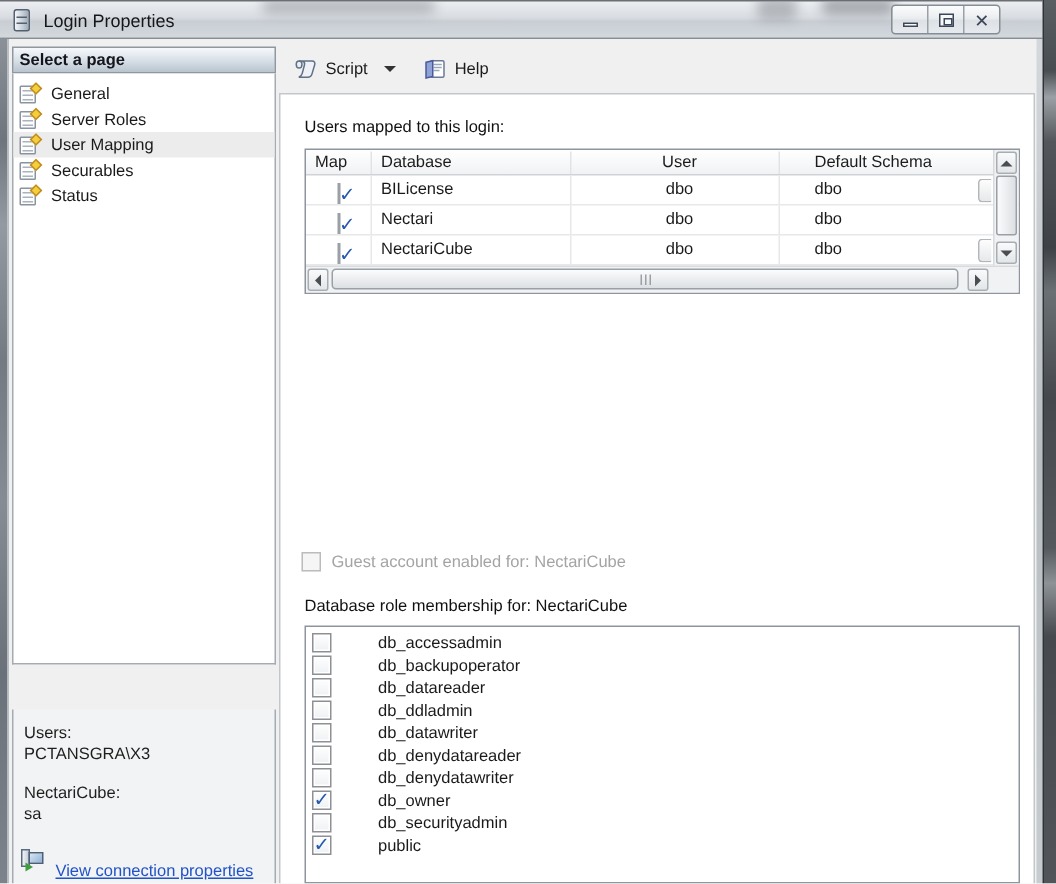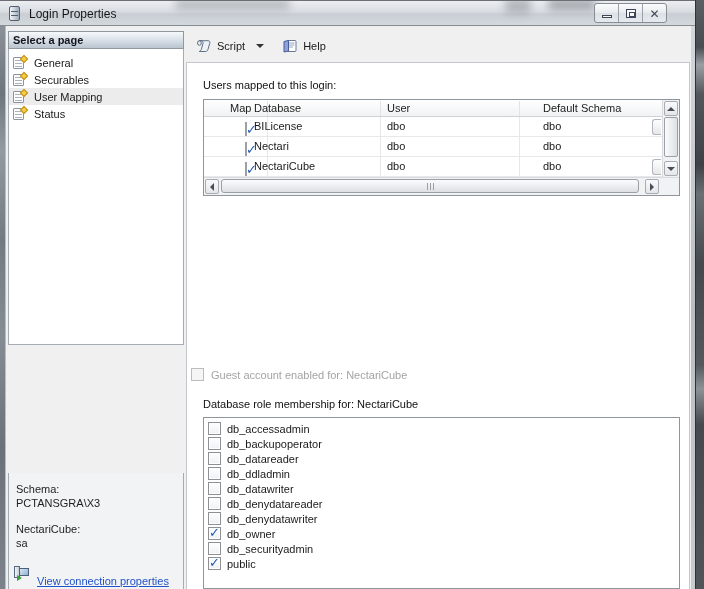--- a/index.html
+++ b/index.html
@@ -72,21 +72,21 @@
     left: 8px; width: 176px; height: 18px;
     border: 1px solid #8f979f;
     font-weight: bold; font-size: 11px; color: #14161c;
     padding: 2px 0 0 4px;
   }
   .sel-header  { top: 31px;  background: linear-gradient(180deg,#f6f9fc 0%,#d6dee6 55%,#b9c4cf 100%); }
   .conn-header { top: 455px; background: linear-gradient(180deg,#eff4f9 0%,#d8e0e8 55%,#c2ccd6 100%); margin-top: 26px; }
 
   
   .page-list {
-    left: 8px; top: 49px; width: 176px; height: 296px;
+    left: 8px; top: 49px; width: 176px; height: 394px;
     background: #ffffff; border: 1px solid #a5abb2; border-top: none;
     padding-top: 5px;
   }
   .page-item { display: flex; align-items: center; height: 17px; padding-left: 4px; gap: 7px; cursor: default; }
   .page-item.selected { background: #ececec; }
   .pg-icon { position: relative; width: 14px; height: 14px; flex: 0 0 14px; }
   .pg-page {
     position: absolute; left: 0; top: 1px; width: 11px; height: 12px;
     background: #fdfdfd; border: 1px solid #8a93a0; border-radius: 1px;
   }
@@ -121,23 +121,23 @@
   .icon16 { width: 16px; height: 16px; display: inline-block; }
 
   
   .main-panel { left: 186px; top: 62px; width: 504px; height: 527px; background: #ffffff; border: 1px solid #c3c7cc; border-bottom: none; }
   .users-label { left: 203px; top: 79px; color: #111; }
 
   
   .grid { left: 203px; top: 99px; width: 477px; height: 97px; border: 1px solid #8e959d; background: #fff; }
   .g-header { position: absolute; left: 0; top: 0; width: 458px; height: 17px; background: linear-gradient(180deg,#ffffff,#f0f2f4); border-bottom: 1px solid #cfd2d6; }
   .g-hcell { position: absolute; top: 1px; height: 15px; line-height: 15px; padding-left: 6px; border-right: 1px solid #e1e3e6; color: #1c1c1c; }
-  .c-map  { left: 0;   width: 44px; margin-left: 20px; }
+  .c-map  { left: 0;   width: 44px; }
   .c-db   { left: 44px;  width: 133px; }
-  .c-user { left: 177px; width: 139px; }
+  .c-user { left: 177px; width: 139px; text-align: center; }
   .c-ds   { left: 316px; width: 142px; margin-left: 17px; }
   .g-row { position: absolute; left: 0; width: 458px; height: 20px; border-bottom: 1px solid #e6e8ea; }
   .g-cell { position: absolute; top: 0; height: 19px; line-height: 19px; padding-left: 6px; border-right: 1px solid #e6e8ea; white-space: nowrap; }
   .g-cb { position: absolute; left: 15px; top: 3px; }
   .sliver {
     position: absolute; left: 448px; top: 2px; width: 9px; height: 16px;
     border: 1px solid #b2b6ba; border-right: none; border-radius: 3px 0 0 3px;
     background: linear-gradient(180deg,#fdfdfd,#e6e8ea);
   }
 
@@ -173,29 +173,29 @@
   .hscroll { position: absolute; left: 0; top: 77px; width: 475px; height: 18px; background: #f1f2f3; border-top: 1px solid #d8dadd; }
   .hs-left  { top: 1px; left: 1px; }
   .hs-right { top: 1px; left: 441px; }
   .hs-thumb {
     position: absolute; left: 17px; top: 1px; width: 418px; height: 14px;
     background: linear-gradient(180deg,#fbfcfd,#dde0e3); border: 1px solid #9aa0a6; border-radius: 3px;
   }
   .grip { position: absolute; left: 50%; top: 3px; width: 1px; height: 7px; background: #9aa0a6; box-shadow: -3px 0 0 #9aa0a6, 3px 0 0 #9aa0a6; }
 
   
-  .guest-row { left: 191px; top: 368px; display: flex; align-items: center; gap: 7px; }
+  .guest-row { left: 201px; top: 368px; display: flex; align-items: center; gap: 7px; }
   .guest-label { color: #a4a4a4; }
   .role-label { left: 203px; top: 398px; color: #111; }
   .role-list {
     left: 203px; top: 417px; width: 477px; height: 172px;
     background: #fff; border: 1px solid #8e959d; padding-top: 3px;
   }
   .role-item { display: flex; align-items: center; height: 15px; padding-left: 4px; gap: 6px; }
-  .role-item span.rl { white-space: nowrap; }
+  .role-item span.rl { white-space: nowrap; margin-left: 25px; }
 
   
   .icon-script svg, .icon-help svg { display: block; }
 </style>
 </head>
 <body>
 
 <div class="abs backdrop"></div>
 
 <div class="abs titlebar">
@@ -228,42 +228,49 @@
         <span class="pg-page"></span>
         <span class="pg-star"></span>
       </span>
     <span class="pg-label">General</span>
   </div>
   <div class="page-item">
     <span class="pg-icon">
         <span class="pg-page"></span>
         <span class="pg-star"></span>
       </span>
-    <span class="pg-label">Securables</span>
+    <span class="pg-label">Server Roles</span>
   </div>
   <div class="page-item selected">
     <span class="pg-icon">
         <span class="pg-page"></span>
         <span class="pg-star"></span>
       </span>
     <span class="pg-label">User Mapping</span>
   </div>
   <div class="page-item">
     <span class="pg-icon">
         <span class="pg-page"></span>
         <span class="pg-star"></span>
       </span>
+    <span class="pg-label">Securables</span>
+  </div>
+  <div class="page-item">
+    <span class="pg-icon">
+        <span class="pg-page"></span>
+        <span class="pg-star"></span>
+      </span>
     <span class="pg-label">Status</span>
   </div>
 </div>
 
 <div class="abs panel-header conn-header">Connection</div>
 
 <div class="abs conn-body">
-  <div class="conn-line cl1">Schema:</div>
+  <div class="conn-line cl1">Users:</div>
   <div class="conn-line cl2">PCTANSGRA\X3</div>
   <div class="conn-line cl3">NectariCube:</div>
   <div class="conn-line cl4">sa</div>
   <div class="conn-link-row">
     <span class="conn-icon">
       <span class="ci-tower"></span>
         <span class="ci-screen"></span>
         <span class="ci-green"></span>
     </span>
     <a class="conn-link">View connection properties</a>

